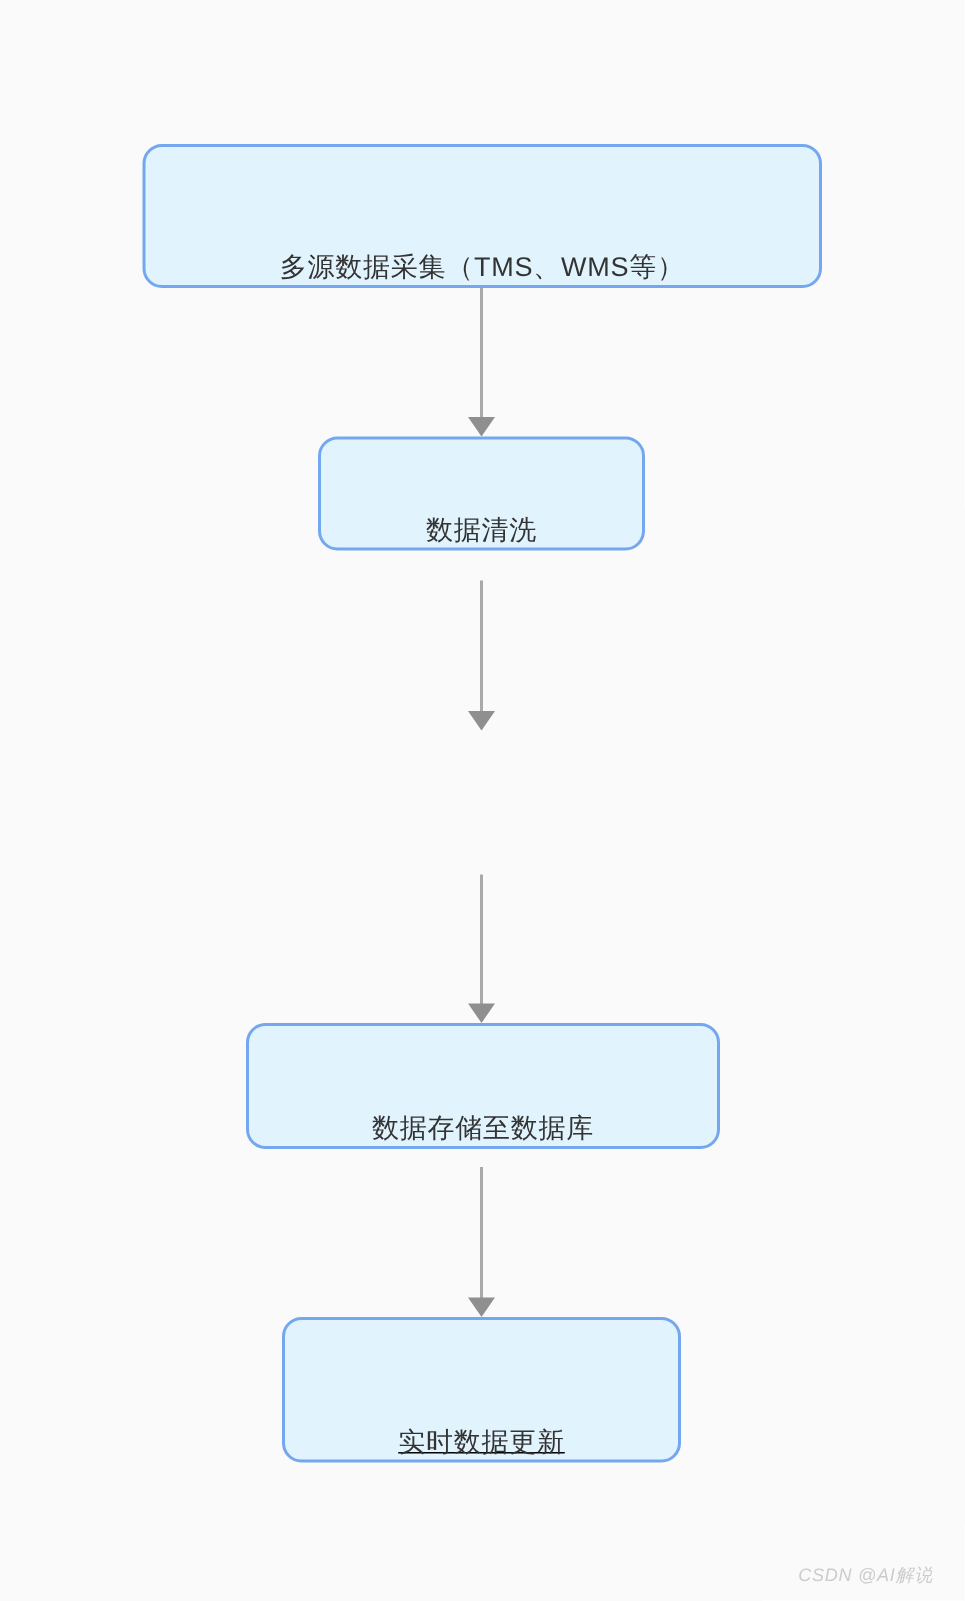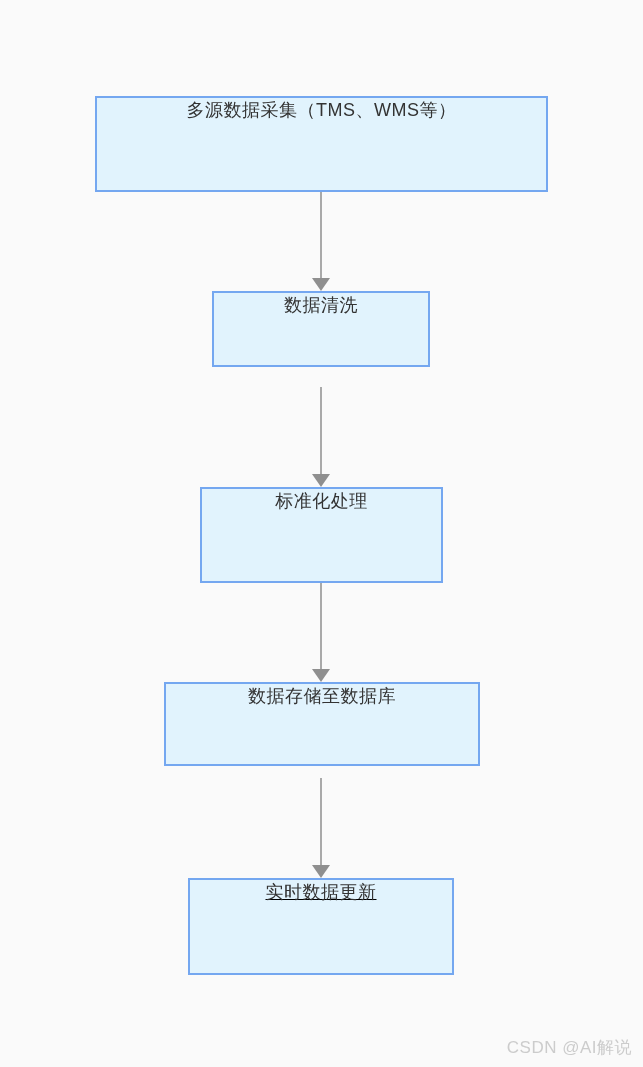--- a/index.html
+++ b/index.html
@@ -11,23 +11,23 @@
     width: 643px;
     height: 1067px;
     background: var(--canvas-bg, #fafafa);
     overflow: hidden;
   }
 
   .node {
     position: absolute;
     background: var(--node-fill, #e1f3fd);
     border: 2px solid var(--node-border, #74a7f0);
-    border-radius: 0;
+    border-radius: 13px;
     display: flex;
-    align-items: flex-start;
+    align-items: flex-end;
     justify-content: center;
   }
 
   .node-label {
     font-size: 18px;
     color: var(--node-text, #333333);
     letter-spacing: 0.5px;
     white-space: nowrap;
   }
 
@@ -51,25 +51,26 @@
     bottom: 0;
     width: 0;
     height: 0;
     border-left: 9px solid transparent;
     border-right: 9px solid transparent;
     border-top: 13px solid var(--arrow-head, #8f8f8f);
   }
 
   .watermark {
     position: absolute;
-    right: 11px;
+    right: 21px;
     bottom: 8px;
-    font-size: 17px;
+    font-size: 12px;
     color: var(--watermark-text, #cccccc);
     letter-spacing: 0.5px;
+    font-style: italic;
   }
 </style>
 </head>
 <body>
 
 <div class="canvas">
 
   <div class="node" style="left:95px; top:96px; width:453px; height:96px;">
     <span class="node-label">多源数据采集（TMS、WMS等）</span>
   </div>
@@ -81,23 +82,20 @@
 
   <div class="node" style="left:212px; top:291px; width:218px; height:76px;">
     <span class="node-label">数据清洗</span>
   </div>
 
   <div class="arrow" style="left:312px; top:387px; height:100px;">
     <div class="arrow-line"></div>
     <div class="arrow-head"></div>
   </div>
 
-  <div class="node" style="left:200px; top:487px; width:243px; height:96px;">
-    <span class="node-label">标准化处理</span>
-  </div>
 
   <div class="arrow" style="left:312px; top:583px; height:99px;">
     <div class="arrow-line"></div>
     <div class="arrow-head"></div>
   </div>
 
   <div class="node" style="left:164px; top:682px; width:316px; height:84px;">
     <span class="node-label">数据存储至数据库</span>
   </div>
 

